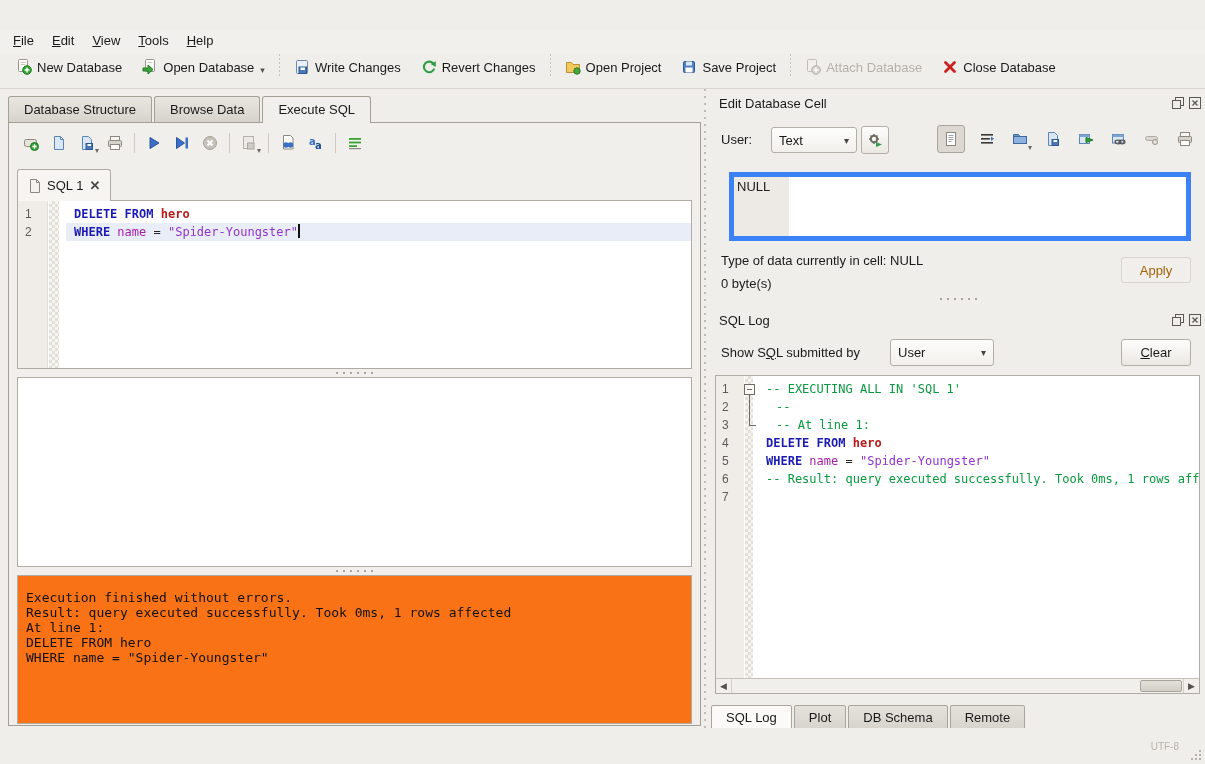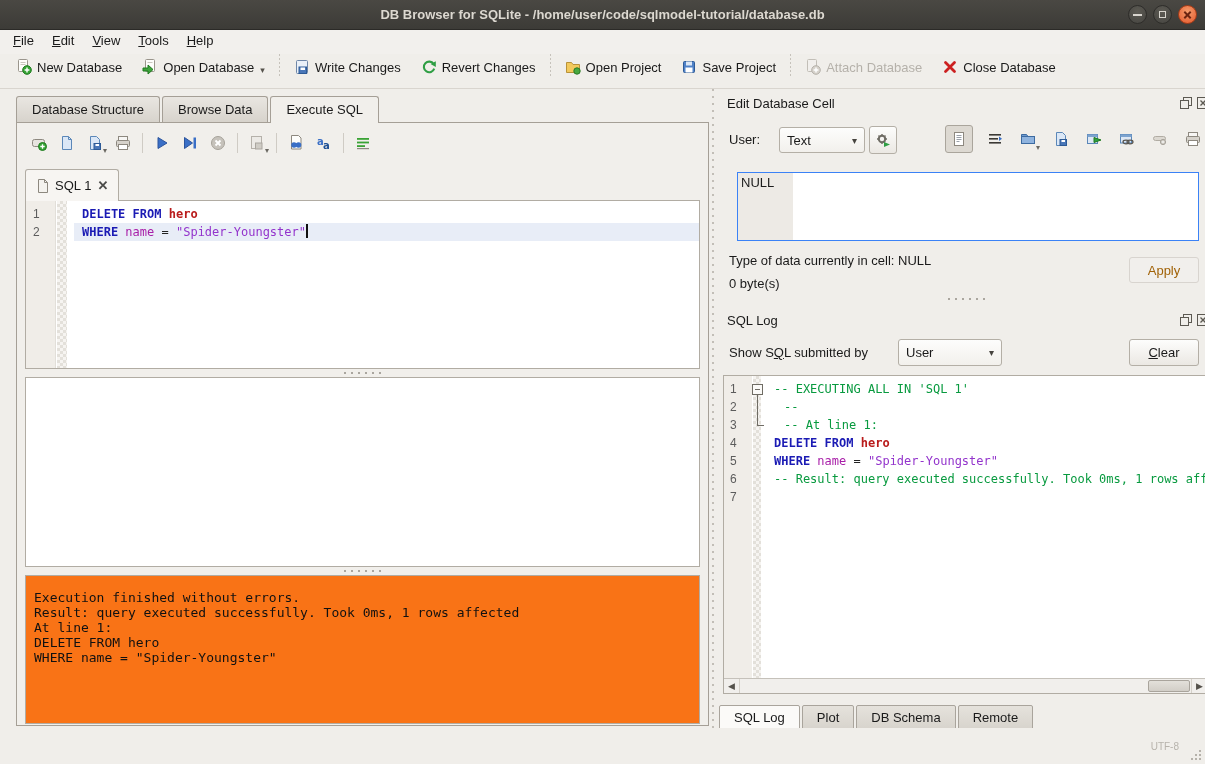--- a/index.html
+++ b/index.html
@@ -30,21 +30,21 @@
 
   .toolbar { position:absolute; left:0; top:54px; width:1205px; height:35px;
     background:#f0eeea; border-bottom:1px solid #d9d5cf; display:flex; align-items:flex-start; padding-left:6px; }
   .tbtn { display:flex; align-items:center; gap:5px; padding:4px 9px; border:1px solid transparent; border-radius:3px; }
   .tbtn.disabled { color:#b5b1aa; }
   .tbtn .caret { font-size:9px; color:#55524c; margin-left:1px; align-self:flex-end; }
   .tsep { width:1px; height:24px; margin:0 4px;
     background:repeating-linear-gradient(to bottom,#c6c2bb 0 2px,transparent 2px 4px); }
 
   
-  .content { position:absolute; left:12px; top:89px; width:1105px; height:639px; }
+  .content { position:absolute; left:4px; top:89px; width:1105px; height:639px; }
   .vsplit { position:absolute; left:697px; top:0; width:8px; height:639px;
     background:repeating-linear-gradient(to bottom,#c2beb7 0 2px,transparent 2px 7px) center/2px 100% no-repeat; }
 
   
   .tabs-row { position:absolute; left:4px; top:7px; height:26px; display:flex; z-index:5; }
   .mtab { padding:5px 15px 0 15px; height:26px; border:1px solid #a59f96; border-bottom:none;
     background:linear-gradient(#e9e6e1,#d7d3cc); margin-right:2px; border-radius:3px 3px 0 0; font-size:13px; }
   .mtab.active { background:#f1efeb; height:27px; margin-bottom:-1px; }
 
   .left-frame { position:absolute; left:4px; top:33px; width:693px; height:604px;
@@ -127,21 +127,21 @@
     background:linear-gradient(#fdfdfc,#ebe8e3); display:flex; align-items:center; justify-content:center; font-size:13px; }
   .btn.disabled { background:#f1efec; border-color:#d8d4cf; color:#a16207; }
 
   .cellbtn { position:absolute; width:26px; height:26px; display:flex; align-items:center; justify-content:center;
     border:1px solid transparent; border-radius:3px; }
   .cellbtn.pressed { border-color:#aaa59c; background:#ddd9d2; width:28px; height:28px; }
   .cellbtn.bordered { border-color:#b4afa6; background:linear-gradient(#fdfdfc,#ebe8e3); width:28px; height:28px; }
   .cellbtn .caret { position:absolute; right:0; bottom:-1px; font-size:8px; color:#6b6862; }
 
   .cell-frame { position:absolute; left:20px; top:83px; width:462px; height:69px;
-    border:1px solid #3b82f6; background:#fff; }
+    border:5px solid #3b82f6; background:#fff; }
   .cell-frame .cgutter { position:absolute; left:0; top:0; bottom:0; width:55px; background:#edeae5; }
   .cell-frame .cval { position:absolute; left:3px; top:2px; font-size:13px; color:#1c1c1c; }
 
   .log-frame { position:absolute; left:6px; top:286px; width:485px; height:319px;
     border:1px solid #b1aca3; background:#fff; overflow:hidden; }
   .log-frame .gutter-bg { position:absolute; left:0; top:0; bottom:0; width:28px; background:#f0ede8; }
   .log-frame .checker { left:29px; width:8px; }
 
   
   .hscroll { position:absolute; left:0; right:0; bottom:0; height:15px; background:#f1efec; border-top:1px solid #c5c1ba; display:flex; }
@@ -164,28 +164,20 @@
   .grip::before { content:""; position:absolute; right:0; bottom:0; width:2px; height:2px; background:#b5b1aa;
     box-shadow:-4px 0 #b5b1aa, -8px 0 #b5b1aa, 0 -4px #b5b1aa, -4px -4px #b5b1aa, 0 -8px #b5b1aa; }
 
   svg { display:block; }
 </style>
 </head>
 <body>
 
 <div id="app">
 
-  <div class="titlebar">
-    <span class="title">DB Browser for SQLite - /home/user/code/sqlmodel-tutorial/database.db</span>
-    <div class="winbtns">
-      <div class="wbtn min"></div>
-      <div class="wbtn max"></div>
-      <div class="wbtn close"></div>
-    </div>
-  </div>
 
   <div class="menubar">
     <span class="menu-item"><span></span><span class="accel-u">F</span><span>ile</span></span>
     <span class="menu-item"><span></span><span class="accel-u">E</span><span>dit</span></span>
     <span class="menu-item"><span></span><span class="accel-u">V</span><span>iew</span></span>
     <span class="menu-item"><span></span><span class="accel-u">T</span><span>ools</span></span>
     <span class="menu-item"><span></span><span class="accel-u">H</span><span>elp</span></span>
   </div>
 
   <div class="toolbar">

